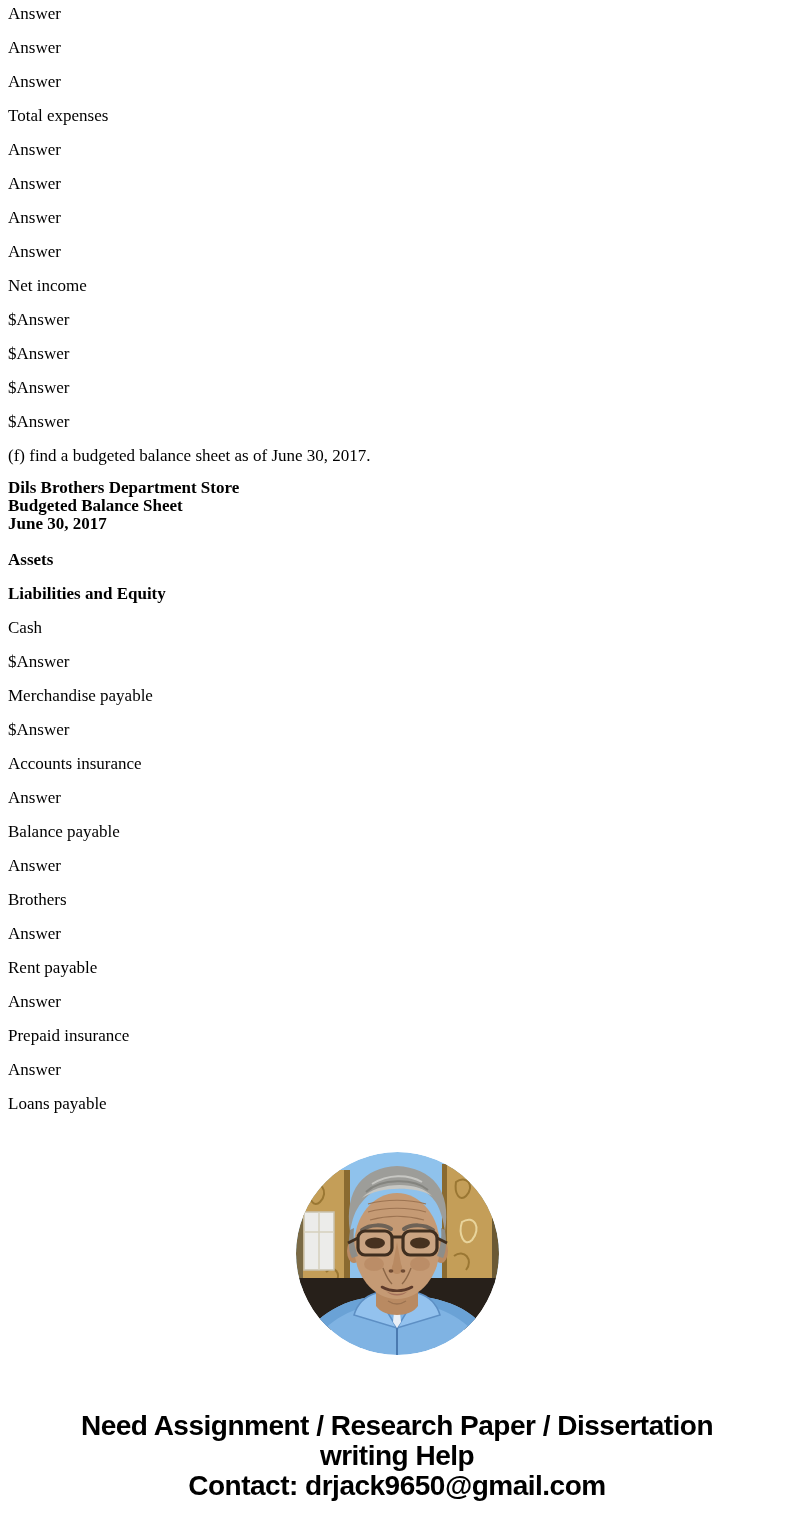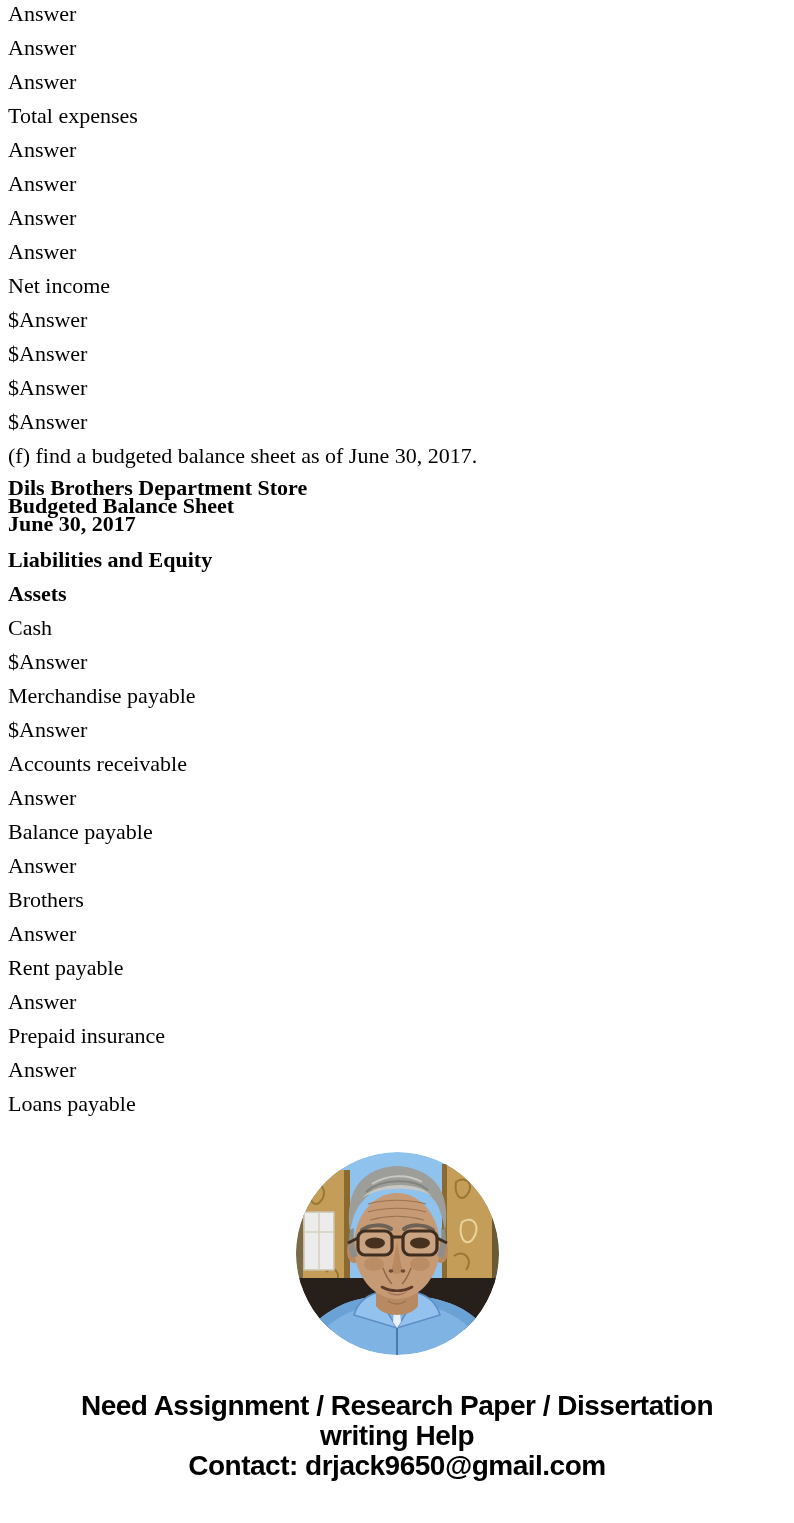--- a/index.html
+++ b/index.html
@@ -8,21 +8,21 @@
     min-height: 1523px;
     box-sizing: border-box;
     padding: 3px 8px 0 8px;
     color: #000000;
     font-family: "Liberation Serif", serif;
     overflow: hidden;
   }
   .doc p {
     margin: 0;
     height: 34px;
-    font-size: 22px;
+    font-size: 17px;
     line-height: 21px;
     white-space: nowrap;
   }
   .doc p.title-block {
     height: 70px;
     line-height: 18px;
     font-weight: bold;
   }
   .bold { font-weight: bold; }
   .photo-wrap {
@@ -32,21 +32,21 @@
     justify-content: center;
   }
   .avatar {
     width: 203px;
     height: 203px;
     border-radius: 50%;
     overflow: hidden;
     display: block;
   }
   .footer {
-    margin-top: 36px;
+    margin-top: 56px;
     text-align: center;
     font-family: "Liberation Sans", sans-serif;
     font-weight: 700;
     font-size: 28px;
     line-height: 30px;
     letter-spacing: -0.5px;
     color: #000000;
   }
   .footer div { white-space: nowrap; }
 </style>
@@ -68,28 +68,28 @@
   <p>$Answer</p>
   <p>$Answer</p>
   <p>(f) find a budgeted balance sheet as of June 30, 2017.</p>
 
   <p class="title-block">
     <span>Dils Brothers Department Store</span><br>
     <span>Budgeted Balance Sheet</span><br>
     <span>June 30, 2017</span>
   </p>
 
+  <p class="bold">Assets</p>
   <p class="bold">Liabilities and Equity</p>
-  <p class="bold">Assets</p>
 
   <p>Cash</p>
   <p>$Answer</p>
   <p>Merchandise payable</p>
   <p>$Answer</p>
-  <p>Accounts receivable</p>
+  <p>Accounts insurance</p>
   <p>Answer</p>
   <p>Balance payable</p>
   <p>Answer</p>
   <p>Brothers</p>
   <p>Answer</p>
   <p>Rent payable</p>
   <p>Answer</p>
   <p>Prepaid insurance</p>
   <p>Answer</p>
   <p>Loans payable</p>

